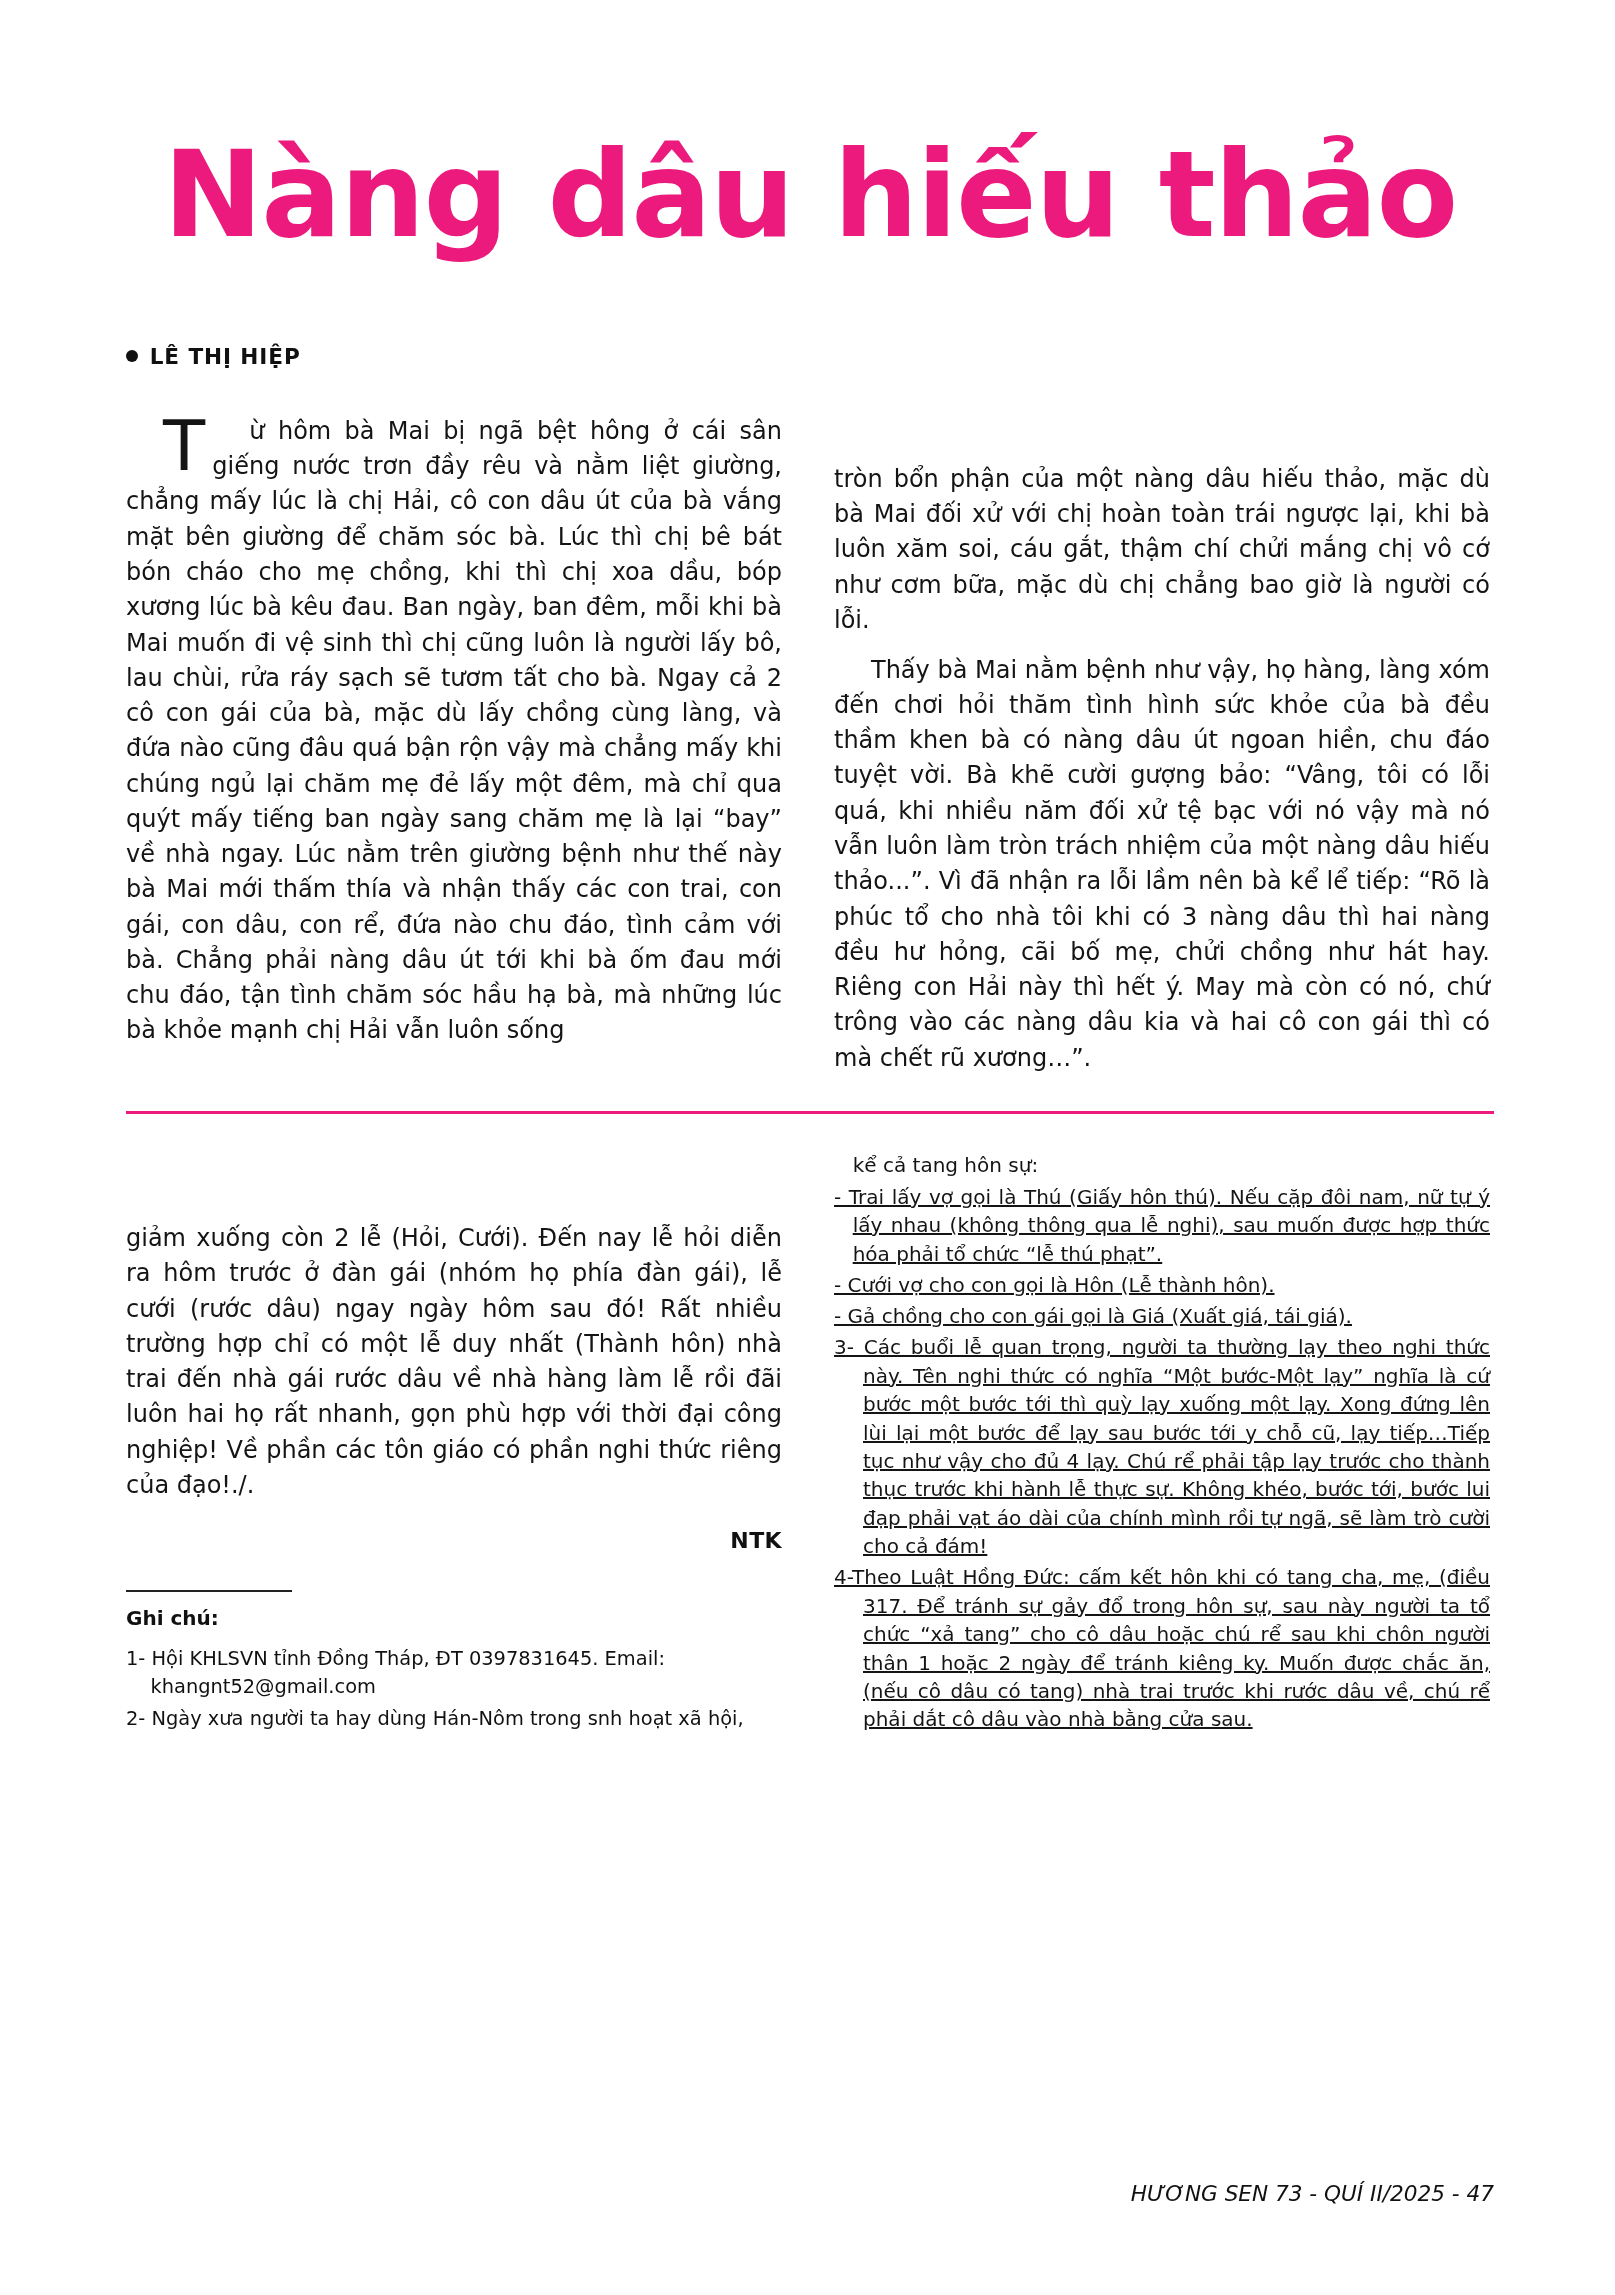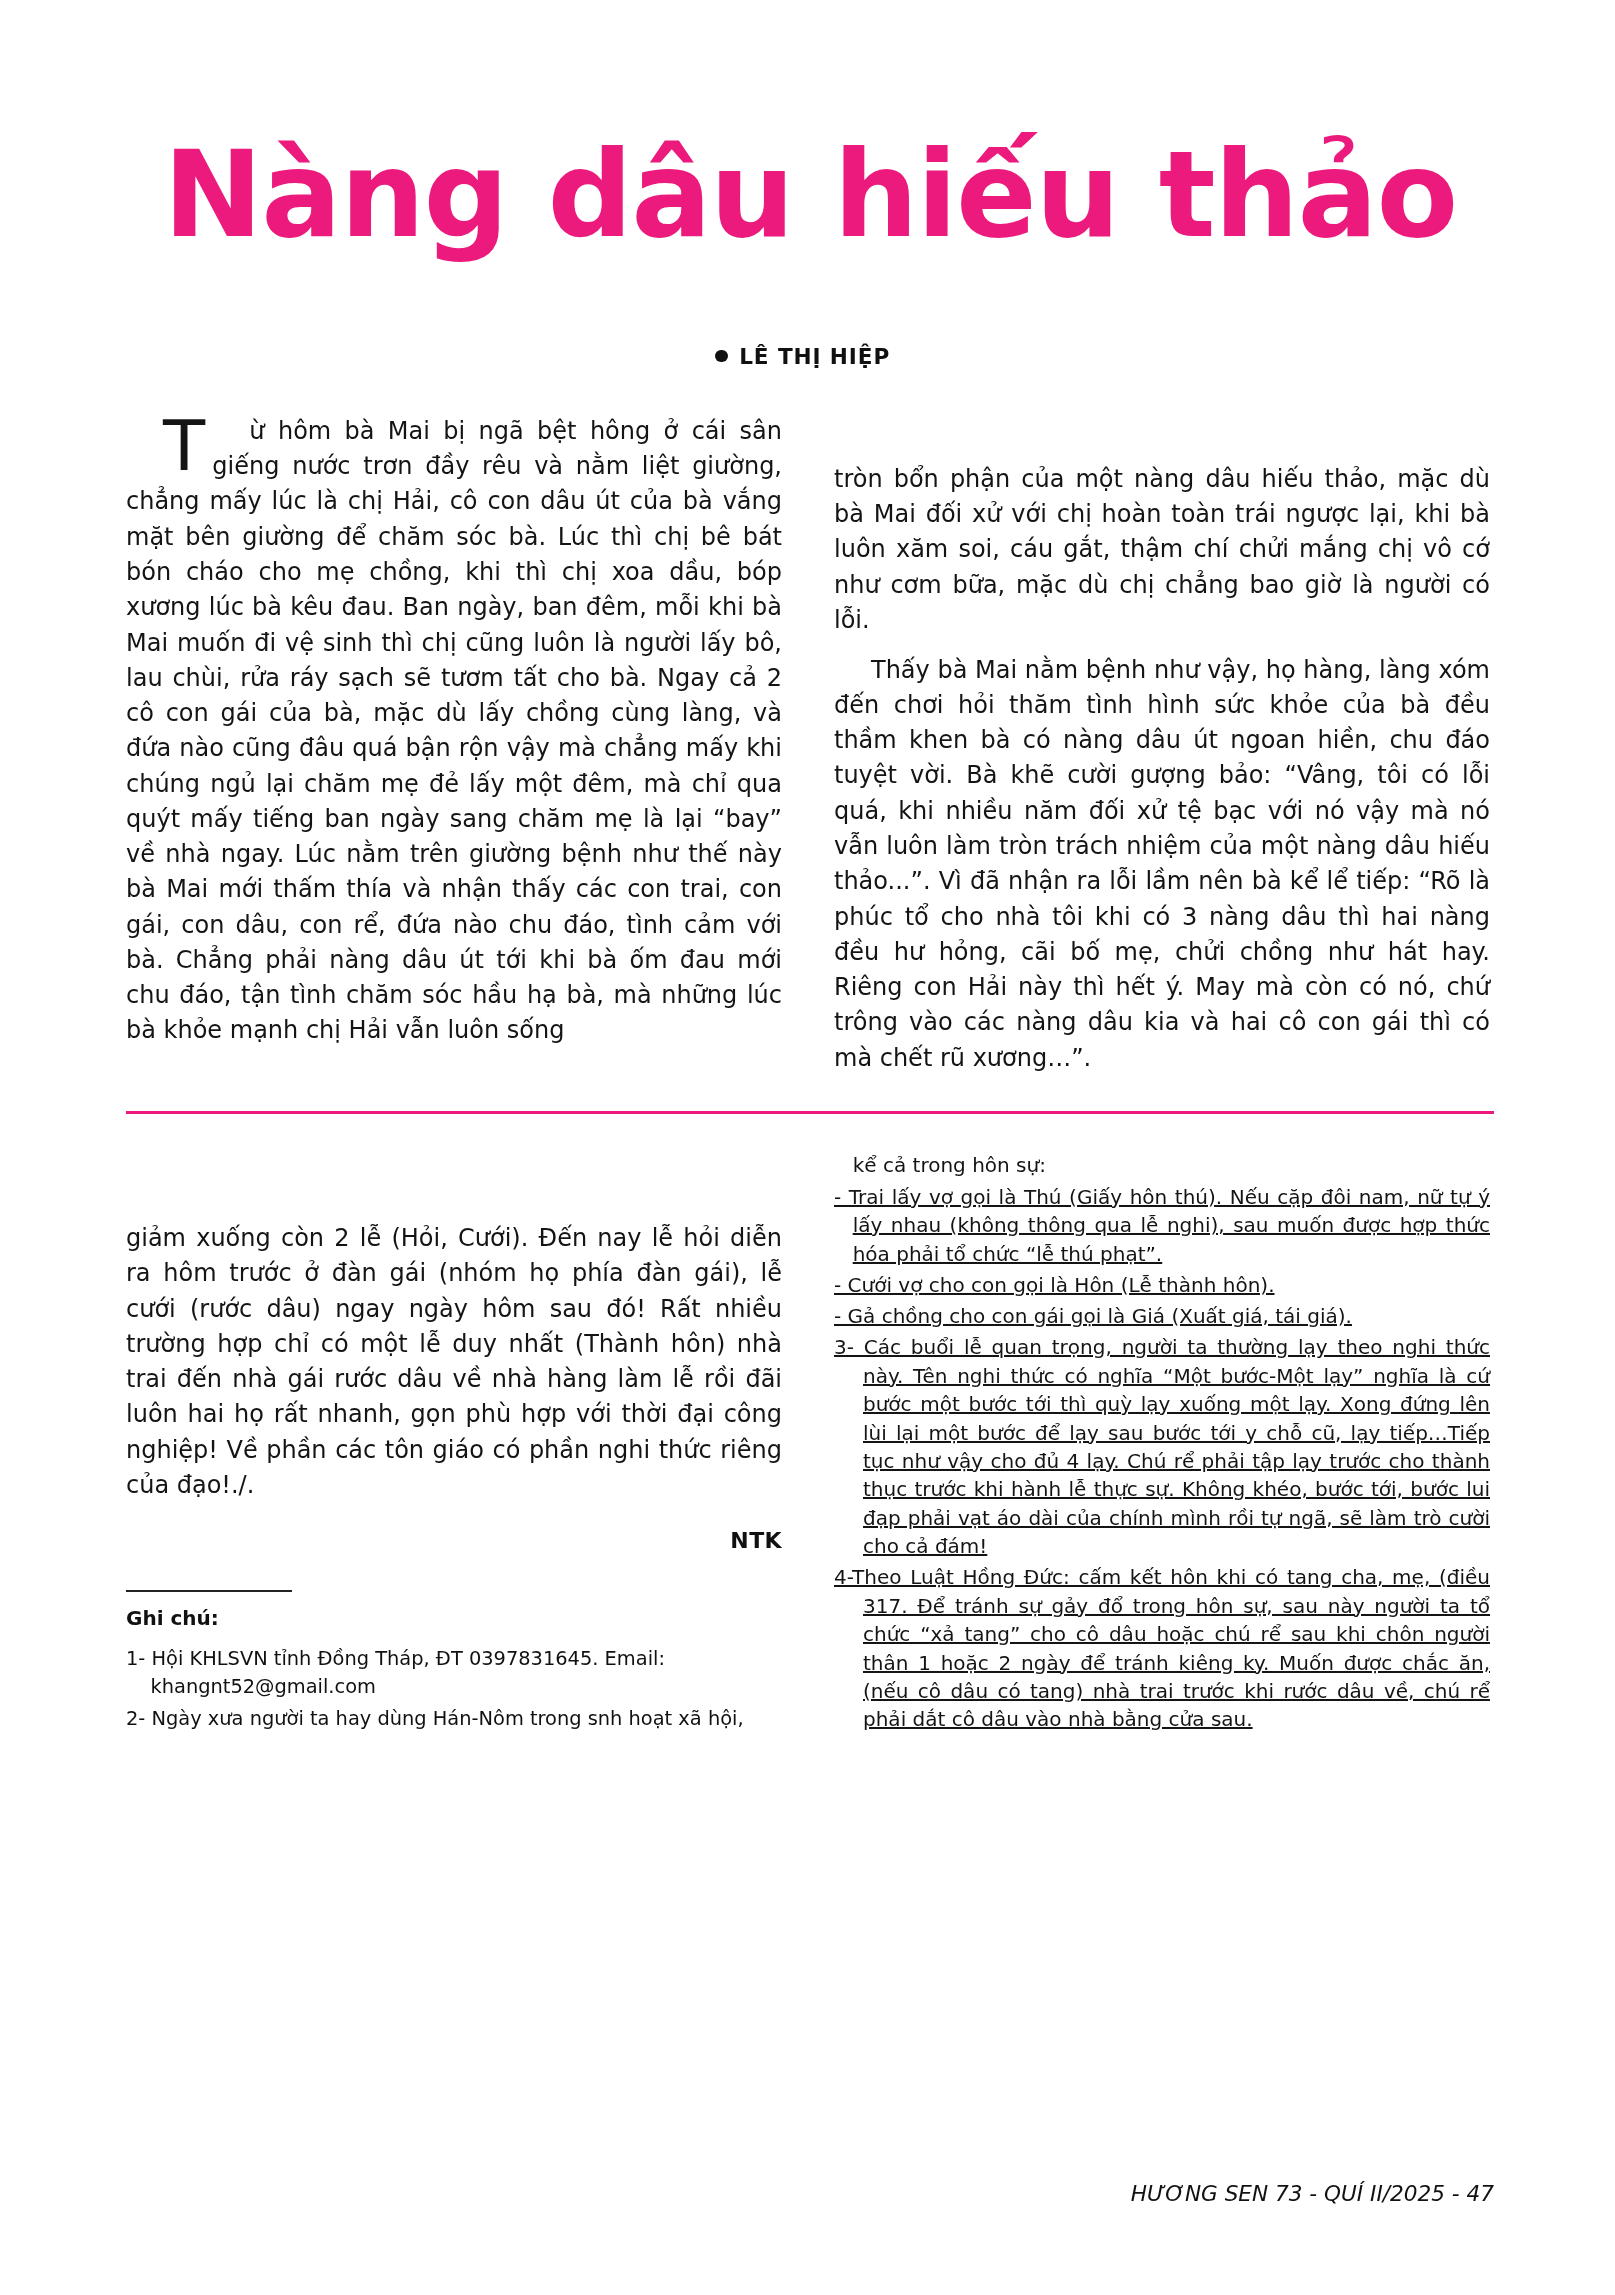--- a/index.html
+++ b/index.html
@@ -39,21 +39,21 @@
     letter-spacing: -1.4px;
     line-height: 1.05;
     margin: 0;
     padding-top: 133px;
     text-align: center;
     white-space: nowrap;
   }
 
   
   .byline {
-    text-align: center;
+    text-align: left;
     font-size: 21.6px;
     font-weight: bold;
     letter-spacing: 0.9px;
     margin-top: 86px;
     padding-right: 14.4px;
     color: #111;
   }
   .byline .dot {
     display: inline-block;
     width: 12.2px;
@@ -220,21 +220,21 @@
           <span>1- Hội KHLSVN tỉnh Đồng Tháp, ĐT 0397831645. Email:</span>
           <span class="note-sub">khangnt52@gmail.com</span>
         </div>
         <div class="note-item">
           <span>2- Ngày xưa người ta hay dùng Hán-Nôm trong snh hoạt xã hội,</span>
         </div>
       </div>
 
       <div class="bcol-right">
         <div class="rlist">
-          <p class="lead">kể cả trong hôn sự:</p>
+          <p class="lead">kể cả tang hôn sự:</p>
           <p class="item">- Trai lấy vợ gọi là Thú (Giấy hôn thú). Nếu cặp đôi nam, nữ tự ý lấy nhau (không thông qua lễ nghi), sau muốn được hợp thức hóa phải tổ chức “lễ thú phạt”.</p>
           <p class="item">- Cưới vợ cho con gọi là Hôn (Lễ thành hôn).</p>
           <p class="item">- Gả chồng cho con gái gọi là Giá (Xuất giá, tái giá).</p>
           <p class="item num">3- Các buổi lễ quan trọng, người ta thường lạy theo nghi thức này. Tên nghi thức có nghĩa “Một bước-Một lạy” nghĩa là cứ bước một bước tới thì quỳ lạy xuống một lạy. Xong đứng lên lùi lại một bước để lạy sau bước tới y chỗ cũ, lạy tiếp…Tiếp tục như vậy cho đủ 4 lạy. Chú rể phải tập lạy trước cho thành thục trước khi hành lễ thực sự. Không khéo, bước tới, bước lui đạp phải vạt áo dài của chính mình rồi tự ngã, sẽ làm trò cười cho cả đám!</p>
           <p class="item num">4-Theo Luật Hồng Đức: cấm kết hôn khi có tang cha, mẹ,  (điều 317. Để tránh sự gảy đổ trong hôn sự, sau này người ta tổ chức “xả tang” cho cô dâu hoặc chú rể sau khi chôn người thân 1 hoặc 2 ngày để tránh kiêng ky. Muốn được chắc ăn, (nếu cô dâu có tang) nhà trai trước khi rước dâu về, chú rể phải dắt cô dâu vào nhà bằng cửa sau.</p>
         </div>
       </div>
     </div>
 
   </div>

